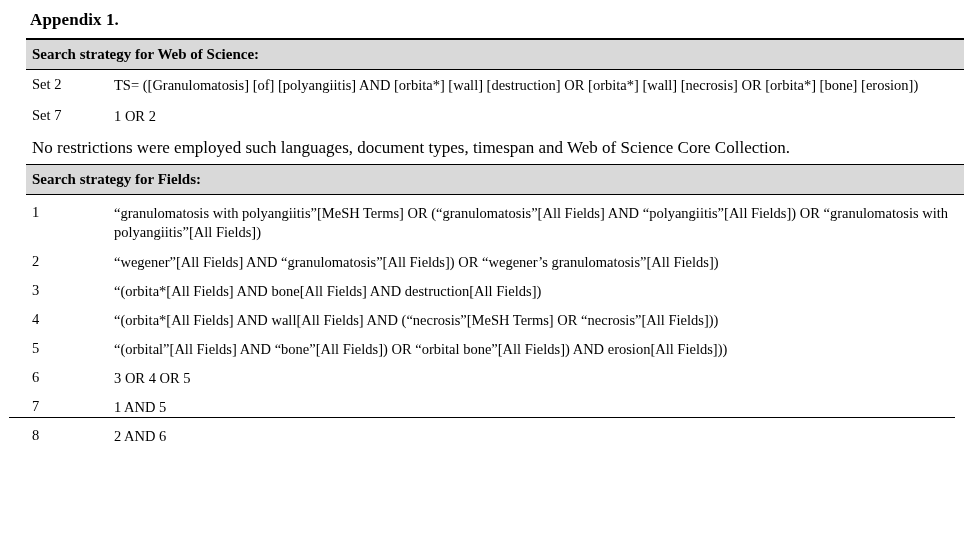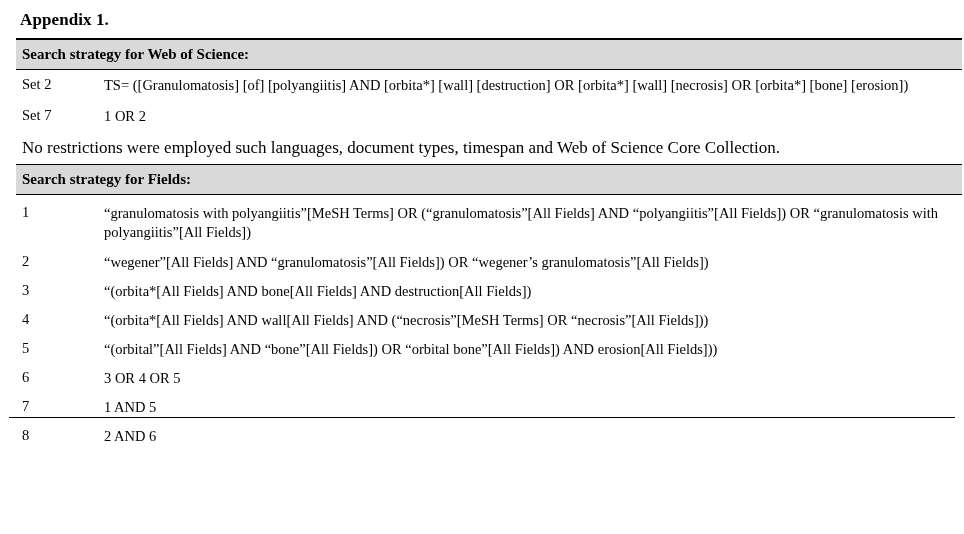--- a/index.html
+++ b/index.html
@@ -12,21 +12,21 @@
     height: 534px;
     font-family: "Liberation Serif", serif;
     color: #000000;
     overflow: hidden;
   }
   .page {
     position: relative;
     width: 964px;
     height: 424px;
     box-sizing: border-box;
-    padding: 0 16px;
+    padding: 0 26px;
   }
   .appendix-title {
     font-family: "Liberation Serif", serif;
     font-size: 17px;
     font-weight: bold;
     padding: 10px 4px 8px 4px;
     letter-spacing: 0.1px;
   }
   .rule {
     border-top: 1.5px solid #000000;

